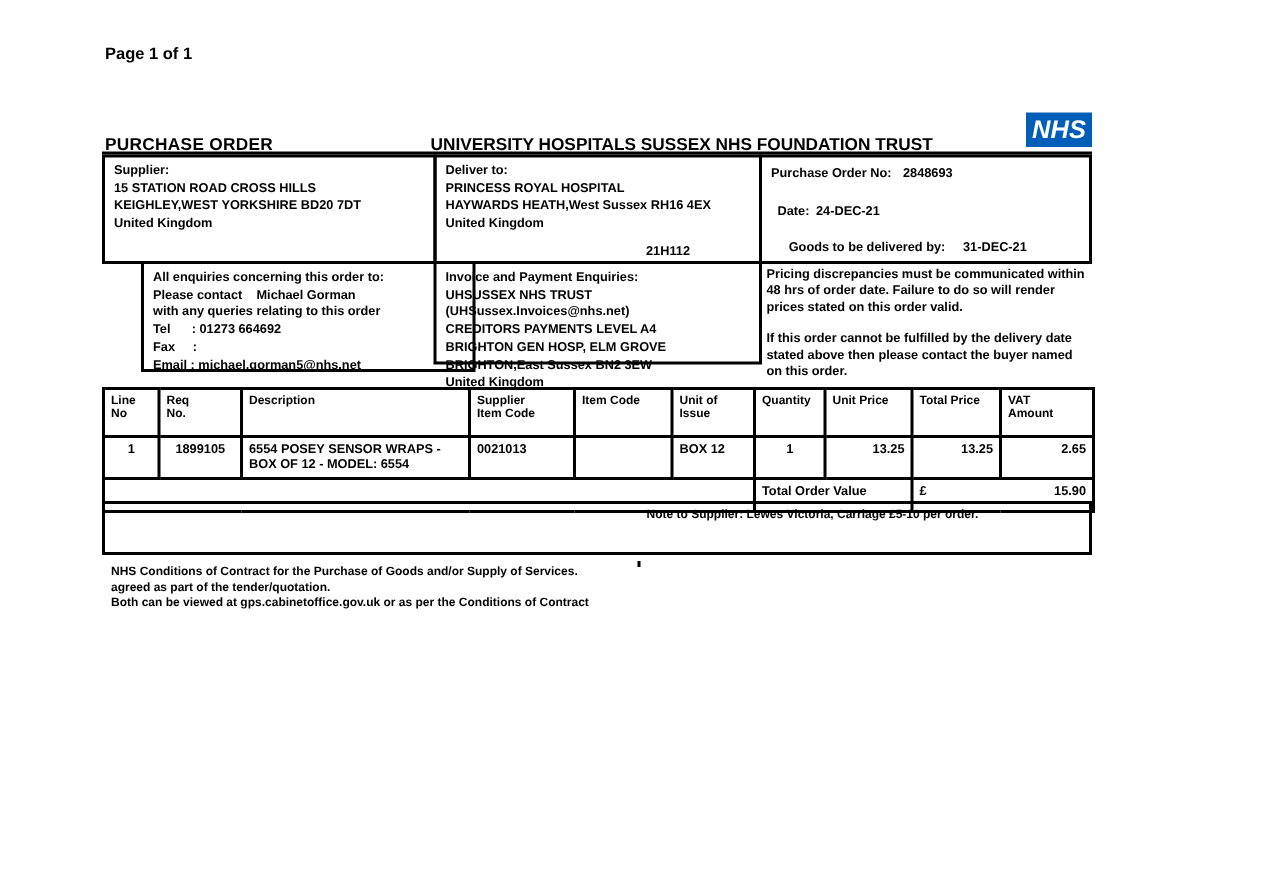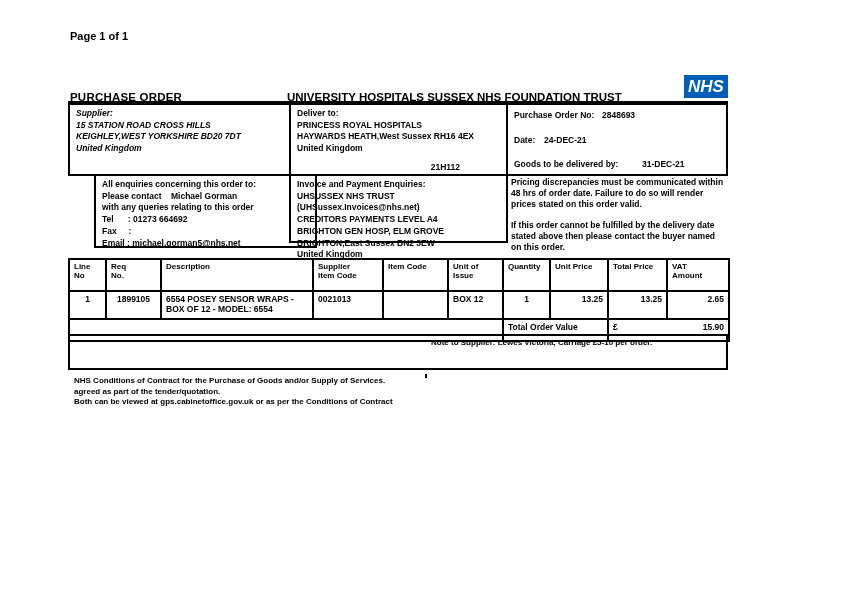--- a/index.html
+++ b/index.html
@@ -24,36 +24,36 @@
     left: 684px; top: 75px; width: 44px; height: 23px;
     background: #005EB8; color: #fff;
     display: flex; align-items: center; justify-content: center;
     font-style: italic; font-size: 17px; font-weight: bold;
   }
 
   .box {
     border: 2px solid #000; box-sizing: border-box;
     font-size: 8.5px; line-height: 1.38; padding: 3px 6px;
   }
-  .supplier-box  { left: 68px;  top: 103px; width: 223px; height: 73px; font-style: italic; }
+  .supplier-box  { left: 68px;  top: 103px; width: 223px; height: 73px; }
   .deliver-box   { left: 289px; top: 103px; width: 219px; height: 73px; }
   .order-box     { left: 506px; top: 103px; width: 222px; height: 73px; }
   .enquiries-box { left: 68px;  top: 174px; width: 223px; height: 74px; margin-left: 26px; }
   .invoice-box   { left: 289px; top: 174px; width: 219px; height: 69px; }
   .notice-text   { left: 511px; top: 177px; width: 216px; font-size: 8.5px; line-height: 1.32; }
   .notice-text .para { margin-bottom: 9px; }
 
   .deliver-code { text-align: right; padding-right: 40px; margin-top: 7px; }
 
   .order-row { display: flex; }
   .order-row .lbl { display: inline-block; }
   .order-row.po .lbl  { width: 88px; }
   .order-row.dt .lbl  { width: 30px; }
   .order-row.gd .lbl  { width: 128px; }
-  .order-row + .order-row { margin-top: 13px; }
+  .order-row + .order-row { margin-top: 13px; text-align: center; }
   .order-box { padding-top: 5px; }
 
   table.items {
     position: absolute; left: 68px; top: 258px;
     border-collapse: collapse; table-layout: fixed;
     width: 662px;
     font-size: 8.5px; font-weight: bold;
   }
   table.items th, table.items td {
     border: 2px solid #000;
@@ -93,21 +93,21 @@
 
   <div class="abs box supplier-box">
     <div>Supplier:</div>
     <div>15 STATION ROAD CROSS HILLS</div>
     <div>KEIGHLEY,WEST YORKSHIRE BD20 7DT</div>
     <div>United Kingdom</div>
   </div>
 
   <div class="abs box deliver-box">
     <div>Deliver to:</div>
-    <div>PRINCESS ROYAL HOSPITALS</div>
+    <div>PRINCESS ROYAL HOSPITAL</div>
     <div>HAYWARDS HEATH,West Sussex RH16 4EX</div>
     <div>United Kingdom</div>
     <div class="deliver-code">21H112</div>
   </div>
 
   <div class="abs box order-box">
     <div class="order-row po">
       <span class="lbl">Purchase Order No:</span>
       <span>2848693</span>
     </div>

